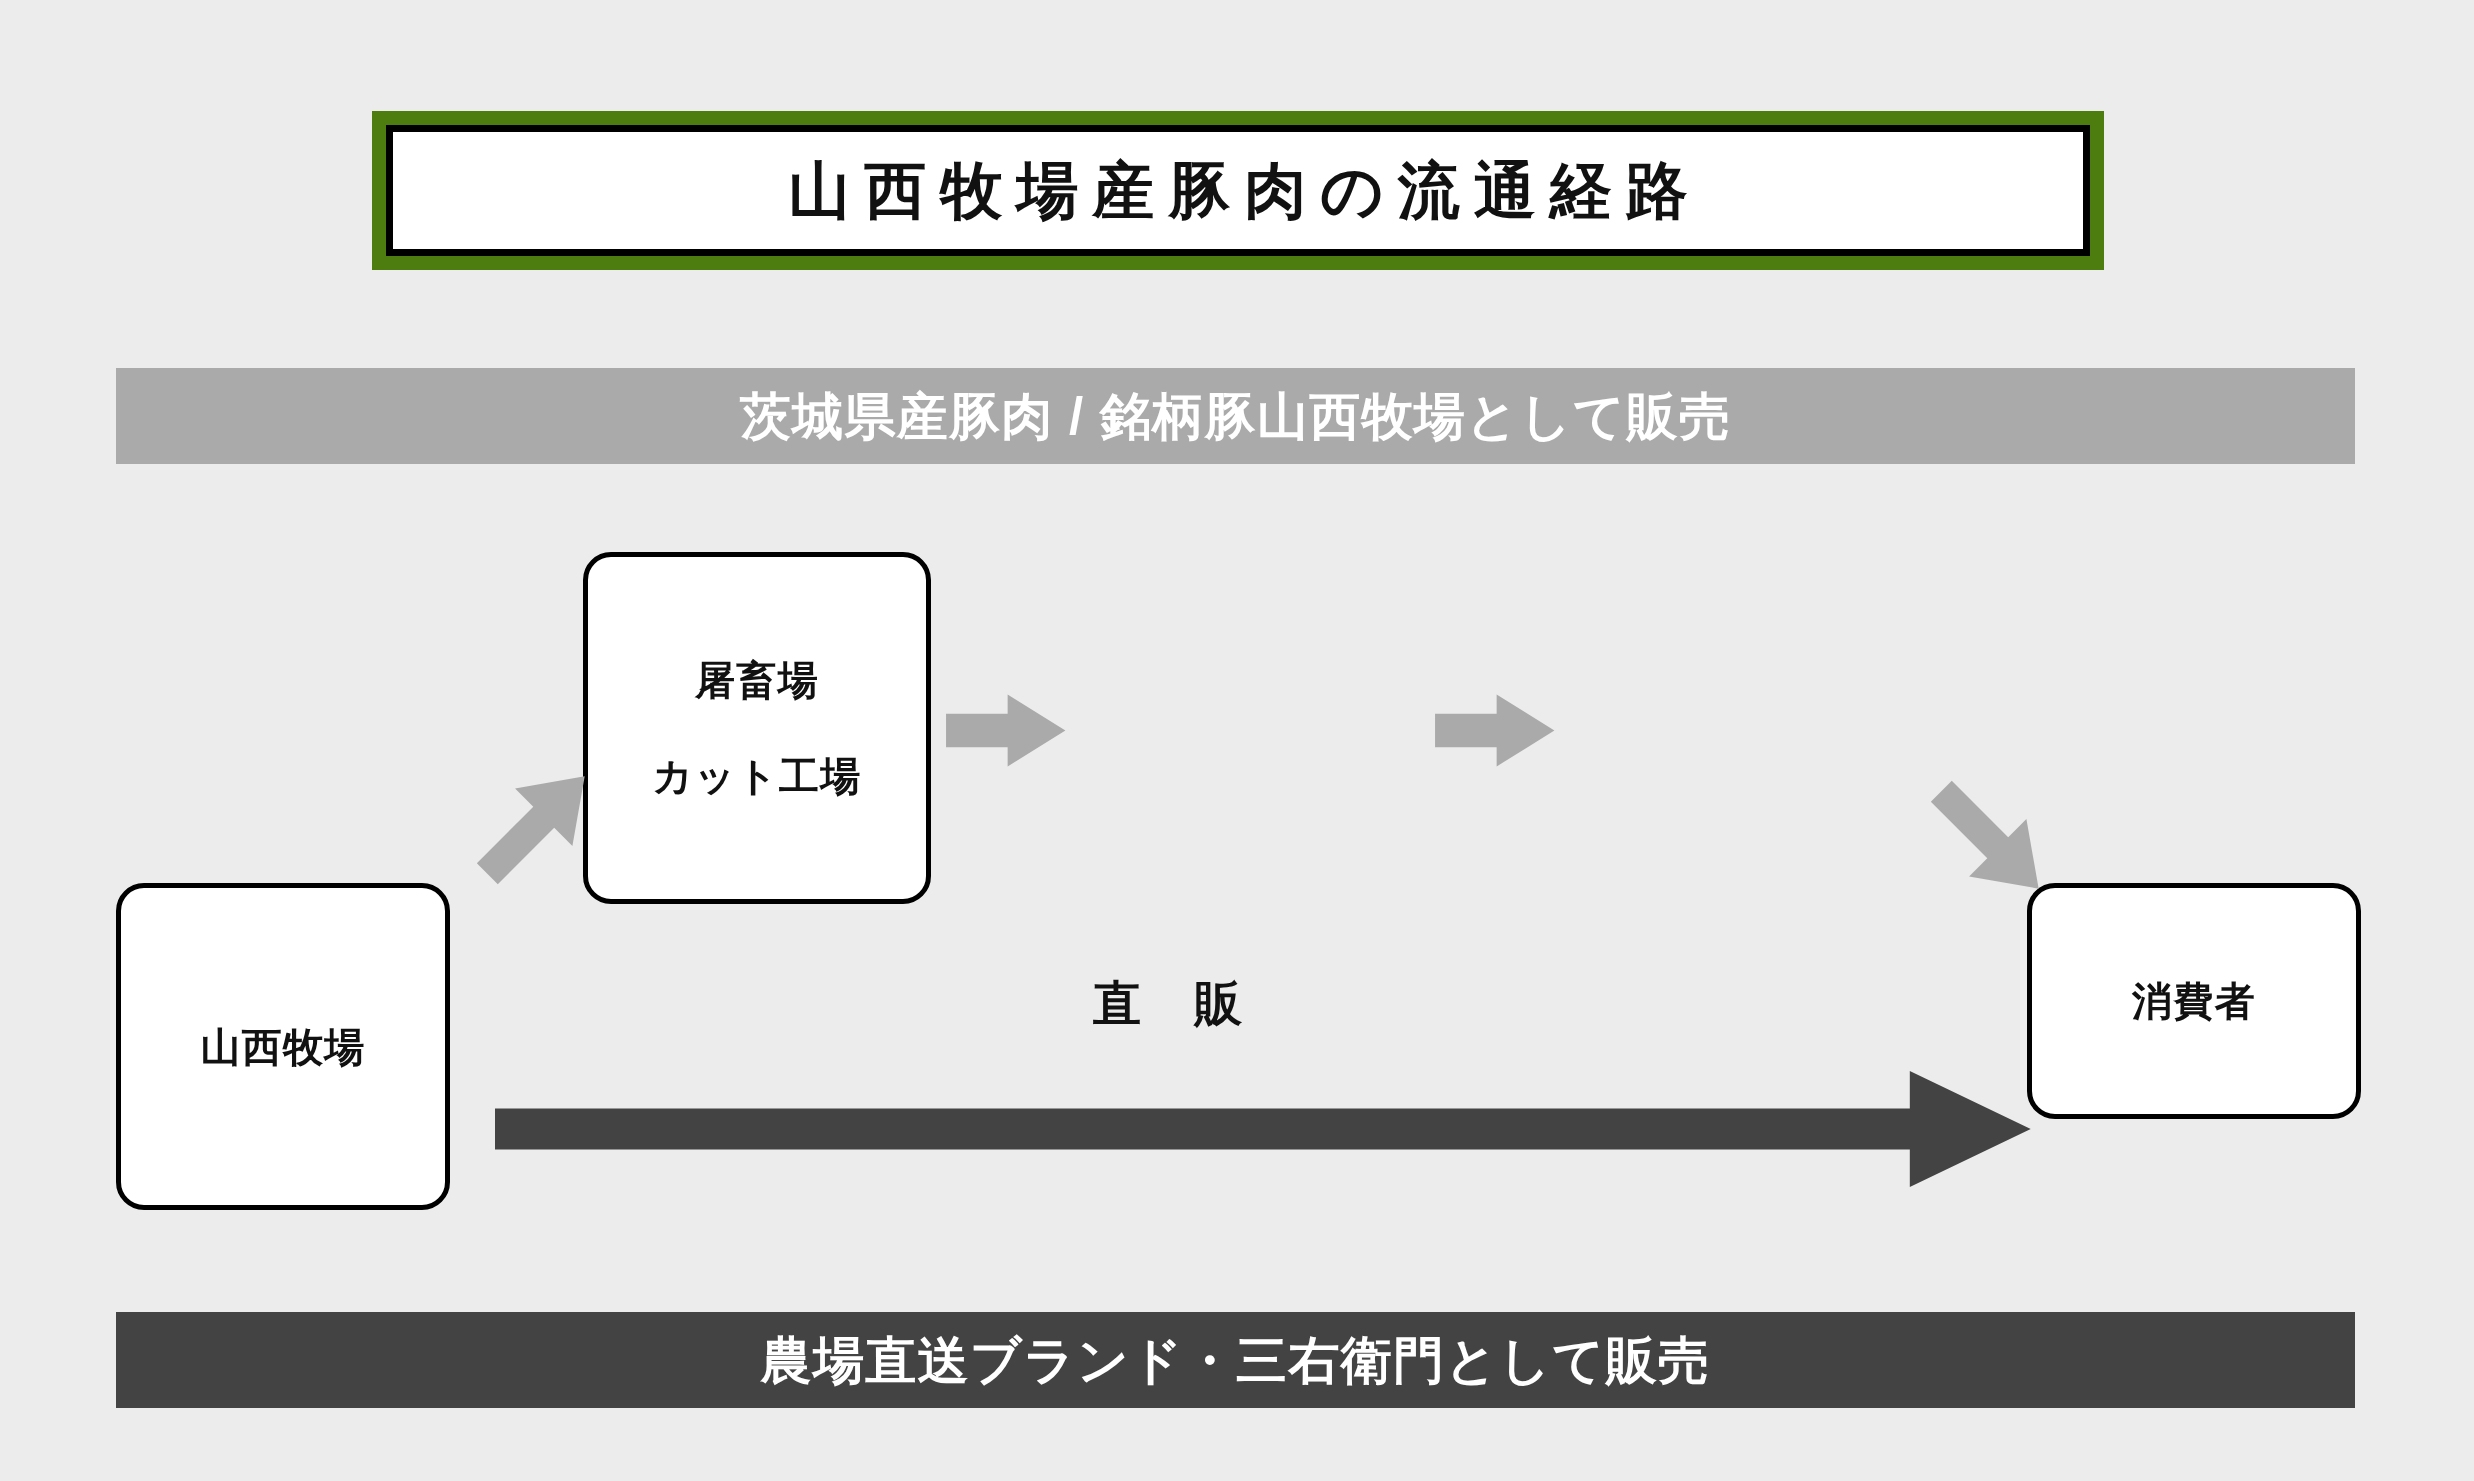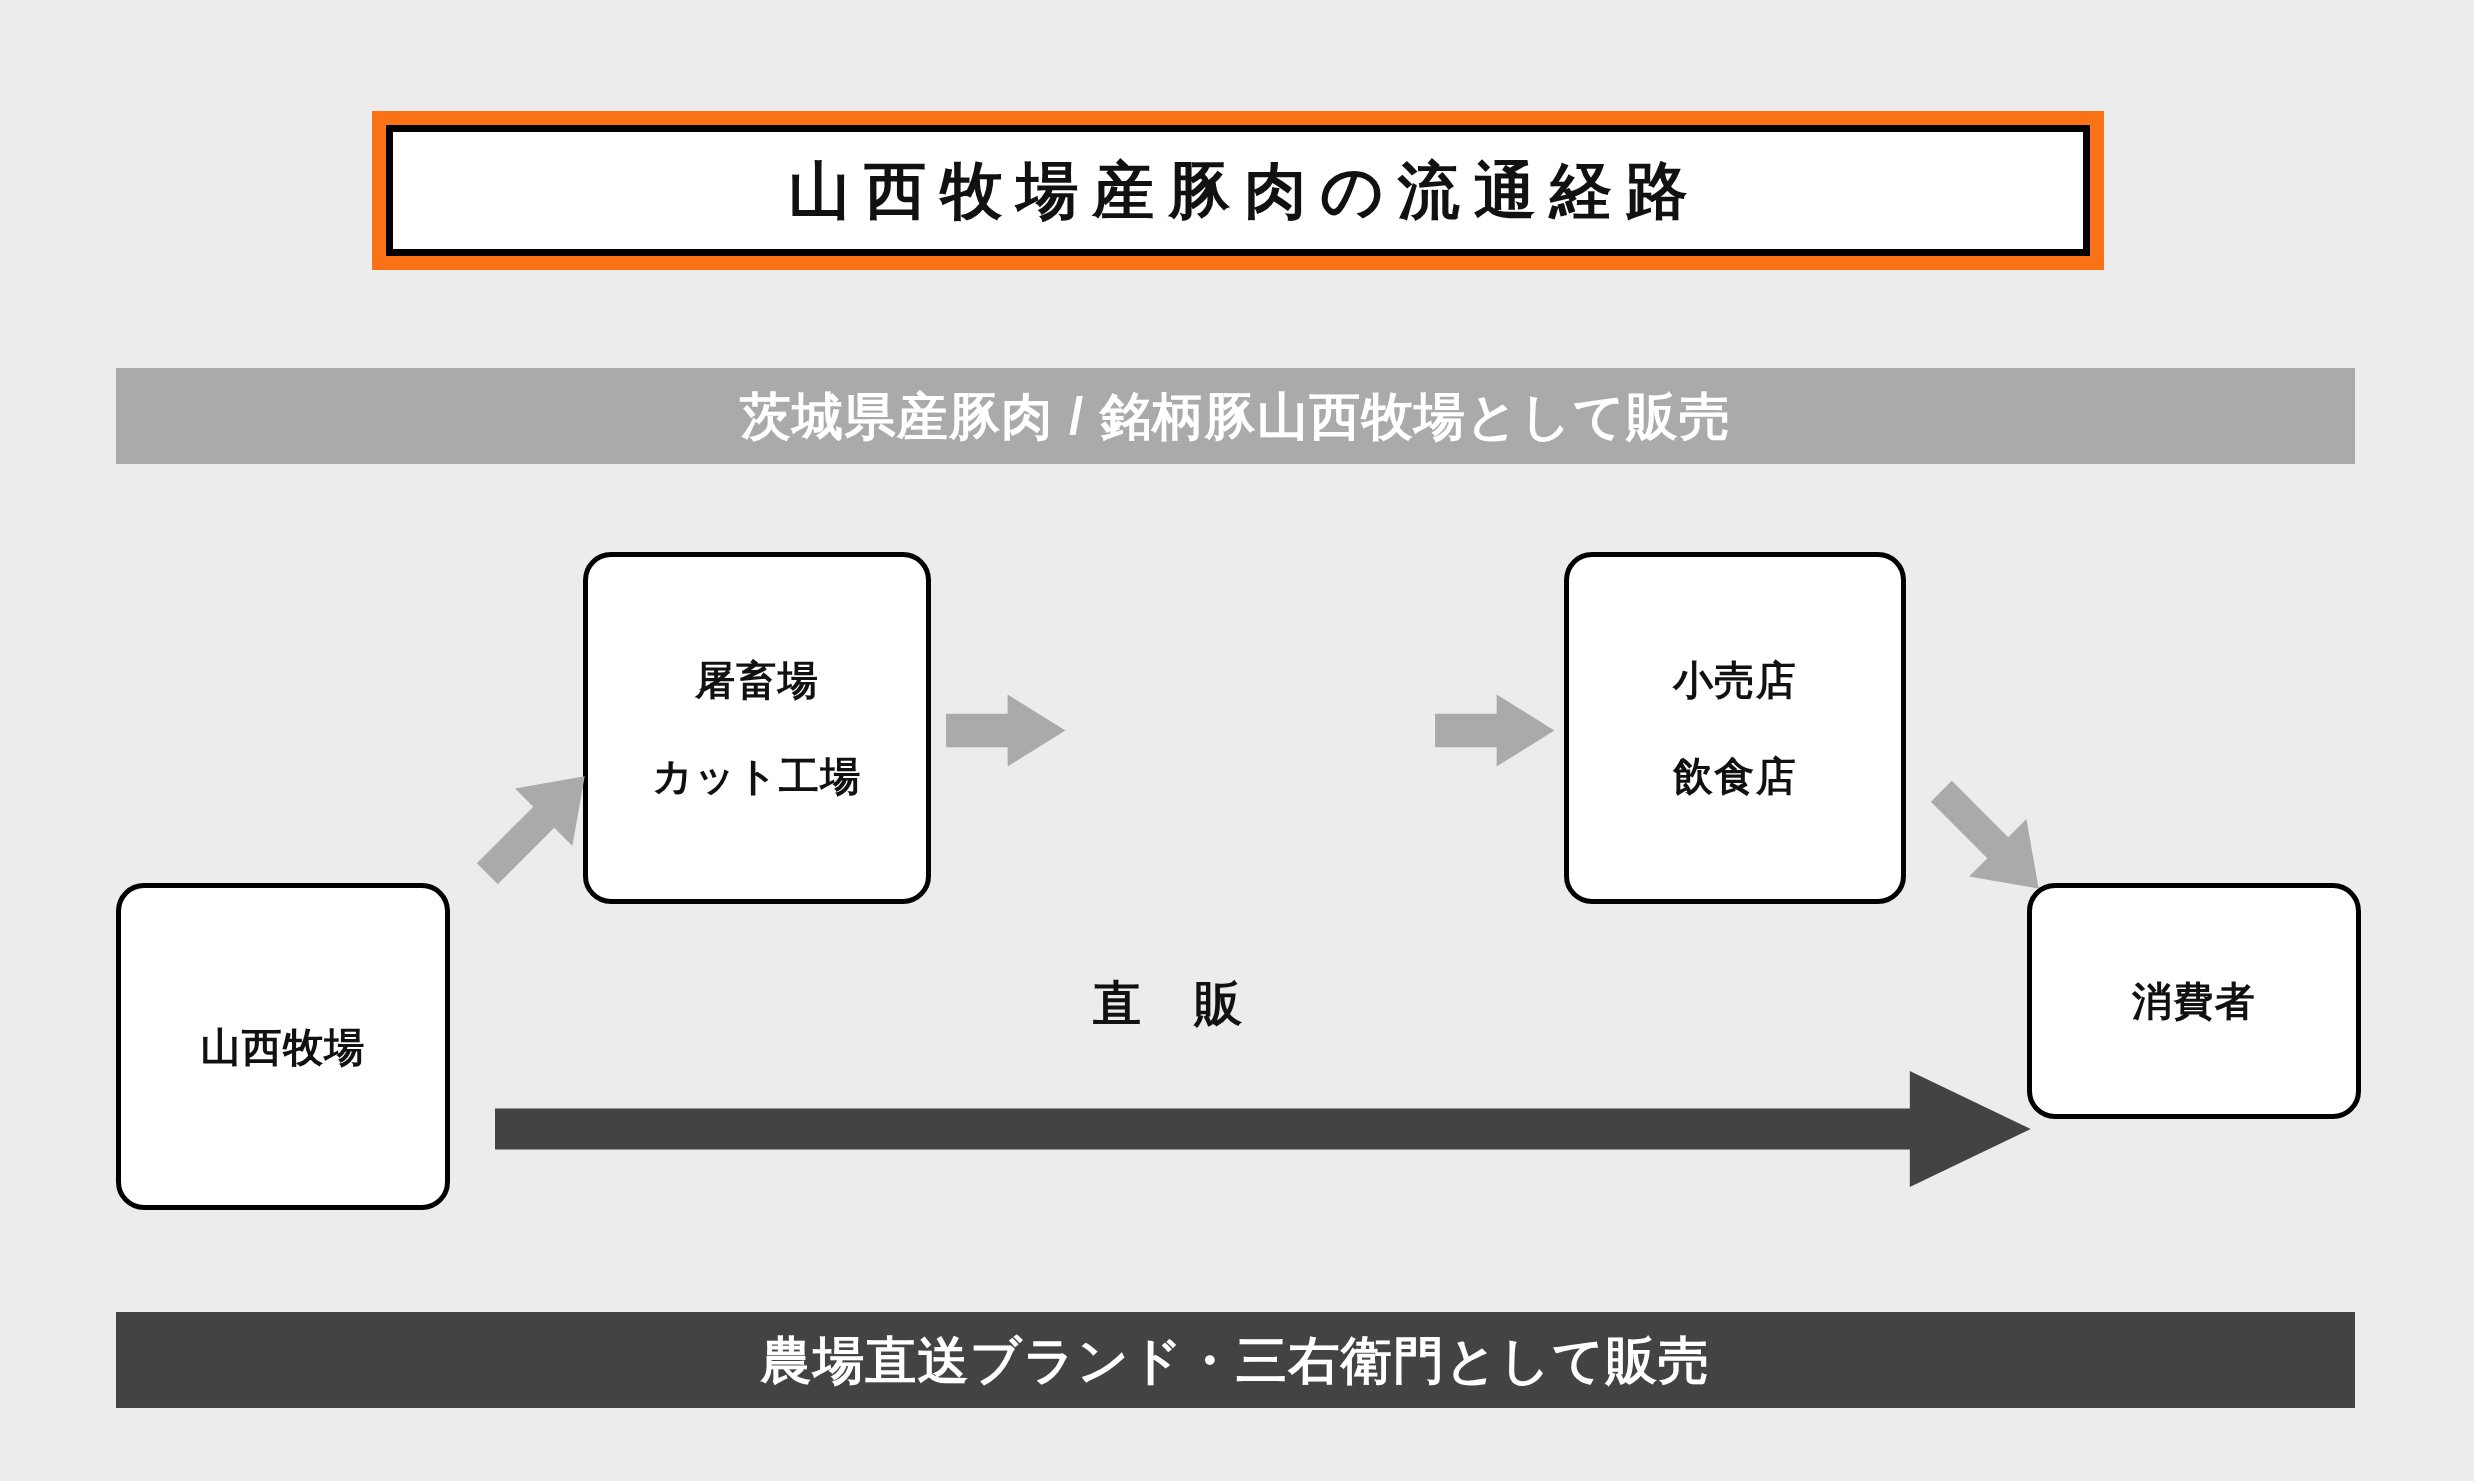--- a/index.html
+++ b/index.html
@@ -9,21 +9,21 @@
     font-family:"Liberation Sans","DejaVu Sans",sans-serif;
     overflow:hidden;
     position:relative;
   }
   #stage{position:absolute;inset:0;}
 
   
   .title-frame{
     position:absolute;
     left:372px;top:111px;width:1732px;height:159px;
-    background:#f97316;
+    background:#4d7c0f;
     box-sizing:border-box;
     display:flex;align-items:center;justify-content:center;
     padding:14px;
   }
   .title-inner{
     width:100%;height:100%;
     border:7px solid #000000;
     box-sizing:border-box;
     display:flex;align-items:center;justify-content:center;
     background:#ffffff;
@@ -123,24 +123,20 @@
   <div class="node single" id="node-farm">
     <div class="line">山西牧場</div>
   </div>
 
   <div class="node" id="node-slaughter">
     <div class="line">屠畜場</div>
     <div class="line">カット工場</div>
   </div>
 
 
-  <div class="node" id="node-retail">
-    <div class="line">小売店</div>
-    <div class="line">飲食店</div>
-  </div>
 
   <div class="node single" id="node-consumer">
     <div class="line">消費者</div>
   </div>
 
   <div class="arrow" id="arrow-farm-up">
     <svg width="148" height="148" viewBox="0 0 230 230">
       <g transform="rotate(-45 115 115)">
         <polygon points="8,92 132,92 132,52 222,115 132,178 132,138 8,138" fill="#aaaaaa"></polygon>
       </g>

